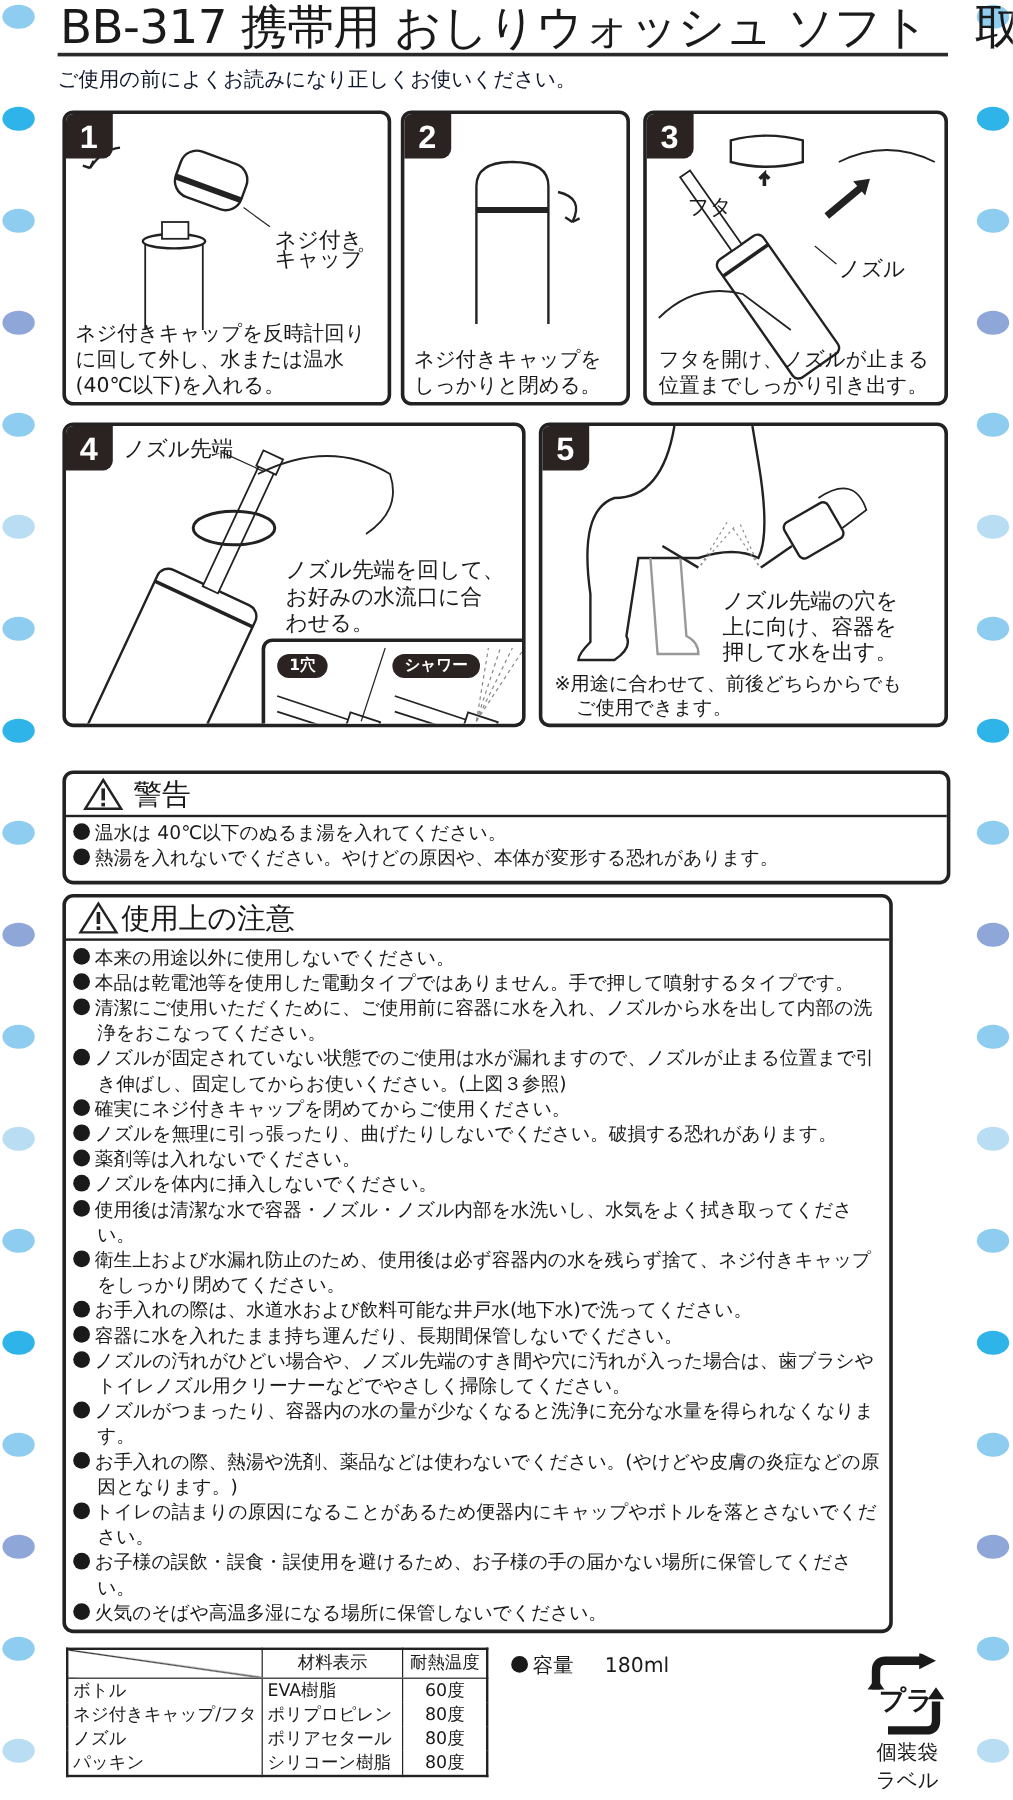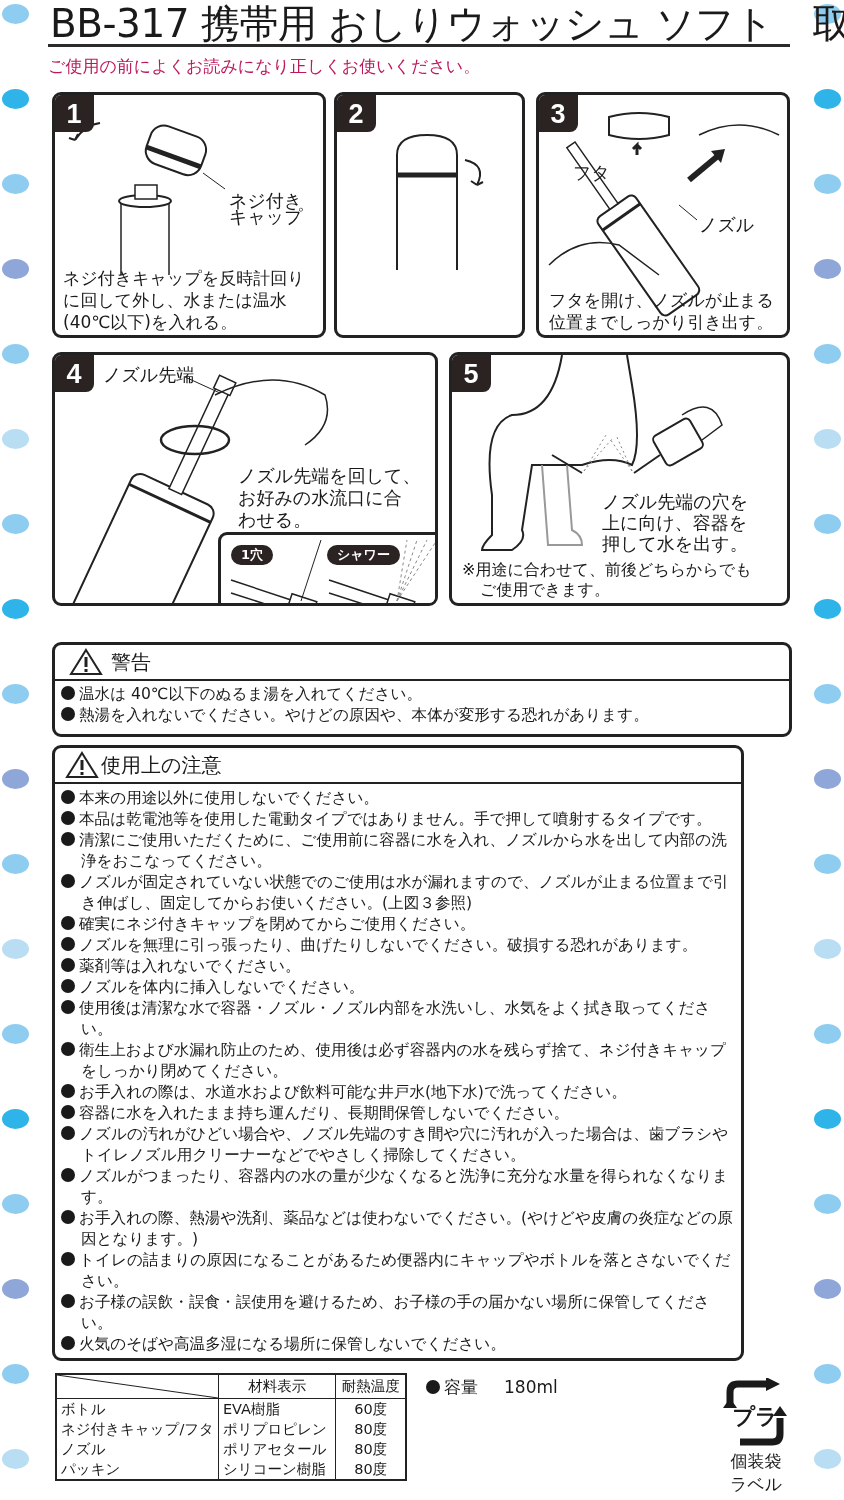--- a/index.html
+++ b/index.html
@@ -5,33 +5,33 @@
   * { box-sizing: border-box; margin: 0; padding: 0; }
   html, body { width: 844px; height: 1500px; background: #ffffff; overflow: hidden; }
   body { position: relative; font-family: "DejaVu Sans", "Liberation Sans", sans-serif; color: #1a1a1a; }
 
   .dot { position: absolute; width: 27px; height: 20px; border-radius: 50%; }
   .dot.left { left: 2px; }
   .dot.right { left: 814px; }
 
   .title { position: absolute; left: 50px; top: 2px; width: 740px; height: 44px; font-size: 39px; letter-spacing: -0.5px; white-space: nowrap; line-height: 44px; }
   .title-rule { position: absolute; left: 48px; top: 44px; width: 742px; height: 3px; background: #2b2b2b; }
-  .subtitle { position: absolute; left: 48px; top: 55px; font-size: 17px; color: #be185d; white-space: nowrap; }
+  .subtitle { position: absolute; left: 48px; top: 55px; font-size: 17px; color: #0f172a; white-space: nowrap; }
 
   .panel { position: absolute; border: 3px solid #222; border-radius: 9px; background: #fff; overflow: hidden; }
   .step-num { position: absolute; left: -1px; top: -1px; width: 40px; height: 38px; background: #2a2322; color: #fff; font-weight: bold; font-size: 27px; text-align: center; line-height: 40px; border-bottom-right-radius: 8px; font-family: "Liberation Sans", sans-serif; }
   .caption { position: absolute; font-size: 17px; line-height: 22px; white-space: nowrap; }
   .small-label { position: absolute; font-size: 18px; line-height: 16px; white-space: nowrap; }
   svg.ill { position: absolute; left: 0; top: 0; }
 
   .inset { position: absolute; left: 163px; top: 177px; width: 227px; height: 98px; border: 3px solid #222; border-radius: 9px; background: #fff; }
   .pill { position: absolute; background: #2a2322; color: #fff; font-weight: bold; font-size: 13px; border-radius: 12px; height: 20px; line-height: 20px; padding: 0 10px; white-space: nowrap; }
 
   .box { position: absolute; border: 3px solid #222; border-radius: 9px; background: #fff; }
-  .box-head { height: 36px; border-bottom: 2px solid #222; display: flex; align-items: center; padding-left: 14px; font-size: 20px; }
+  .box-head { height: 36px; border-bottom: 2px solid #222; display: flex; align-items: center; padding-left: 14px; font-size: 24px; }
   .warn-icon { width: 34px; height: 28px; margin-right: 8px; }
   .box-list { padding: 3px 0 0 6px; }
   .item { font-size: 15.6px; line-height: 21px; padding-left: 20px; text-indent: -20px; }
   .bullet { display: inline-block; width: 14px; height: 14px; border-radius: 50%; background: #1a1a1a; margin-right: 4px; vertical-align: -1px; text-indent: 0; }
 
   .mat-table { position: absolute; left: 55px; top: 1373px; width: 352px; border: 2px solid #222; border-collapse: collapse; font-size: 14.5px; }
   .mat-table td { padding: 0 4px; line-height: 20px; white-space: nowrap; }
   .mat-table .hd td { border-bottom: 1.5px solid #222; height: 24px; }
   .mat-table .c2 { border-left: 1.5px solid #222; }
   .mat-table .c3 { border-left: 1.5px solid #222; text-align: center; }
@@ -112,20 +112,24 @@
 </div>
 
 <div class="panel" style="left:334px; top:92px; width:191px; height:246px;">
   <svg class="ill" width="191" height="246">
     <path d="M60 175 L60 60 Q60 40 90 40 Q120 40 120 60 L120 175" fill="#fff" stroke="#222" stroke-width="2"></path>
     <line x1="60" y1="80" x2="120" y2="80" stroke="#222" stroke-width="5"></line>
     <path d="M128 65 Q 150 70 140 90" fill="none" stroke="#222" stroke-width="2"></path>
     <path d="M140 90 l -6 -4 M140 90 l 6 -3" stroke="#222" stroke-width="2"></path>
   </svg>
   <div class="step-num">2</div>
+  <div class="caption" style="left:8px; top:194px;">
+    <div>ネジ付きキャップを</div>
+    <div>しっかりと閉める。</div>
+  </div>
 </div>
 
 <div class="panel" style="left:536px; top:92px; width:254px; height:246px;">
   <svg class="ill" width="254" height="246">
     <path d="M70 22 Q 100 14 130 22 L 130 40 Q 100 48 70 40 Z" fill="#fff" stroke="#222" stroke-width="2"></path>
     <path d="M98 60 l 0 -10 l -4 4 M98 50 l 4 4" stroke="#222" stroke-width="3" fill="none"></path>
     <g transform="rotate(-35 95 140)">
       <rect x="72" y="105" width="46" height="120" rx="6" fill="#fff" stroke="#222" stroke-width="2"></rect>
       <line x1="72" y1="118" x2="118" y2="118" stroke="#222" stroke-width="3"></line>
       <rect x="90" y="30" width="10" height="75" fill="#fff" stroke="#222" stroke-width="1.5"></rect>

